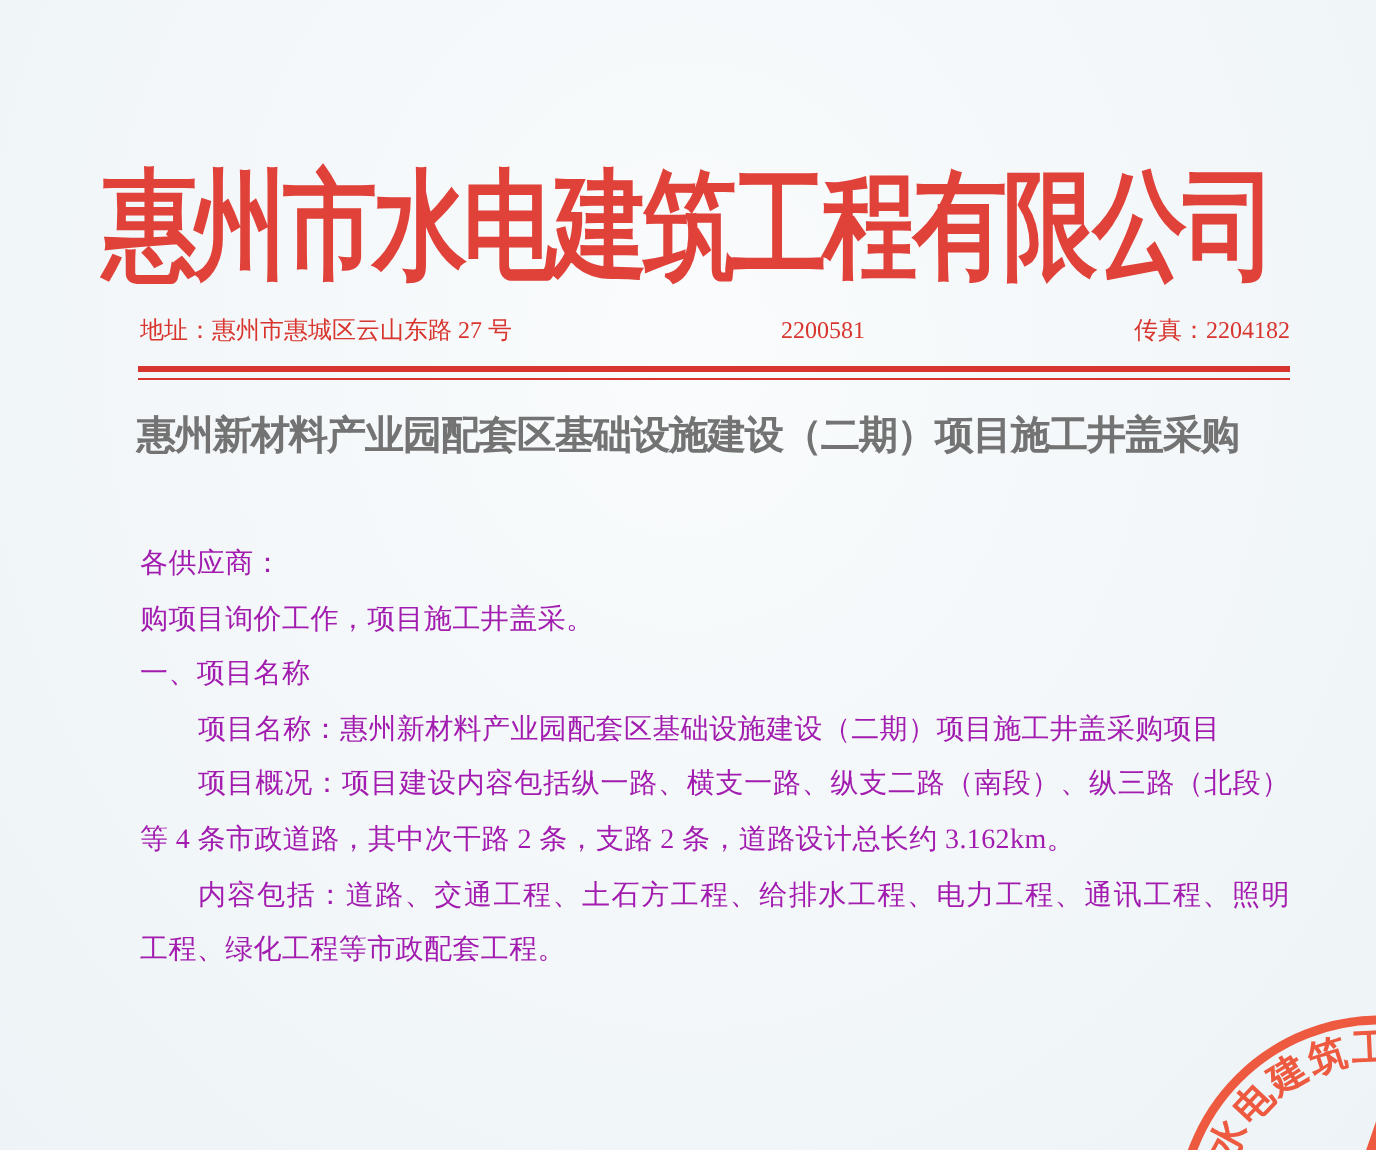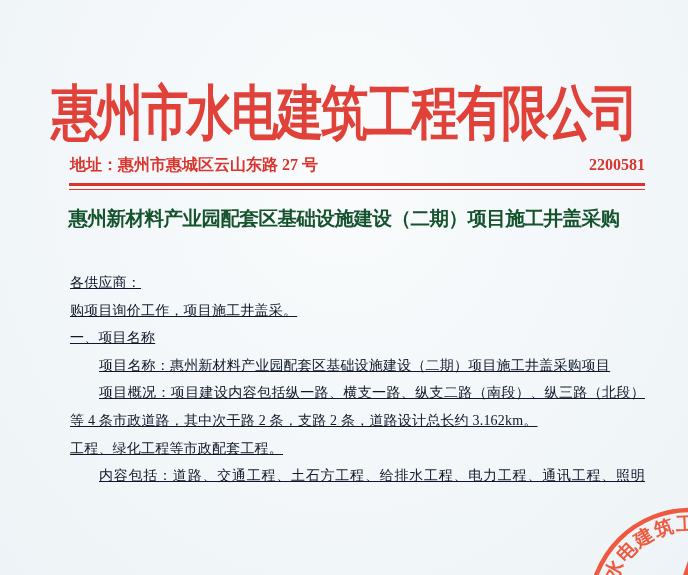--- a/index.html
+++ b/index.html
@@ -23,38 +23,37 @@
     font-size:47px;font-weight:bold;
     letter-spacing:-2px;
     color:#e0423a;
     transform:scaleY(1.26);
     transform-origin:50% 0;
     white-space:nowrap;
   }
   .address-row{
     position:absolute;top:151px;left:70px;width:575px;
     display:flex;justify-content:space-between;align-items:baseline;
-    font-size:16px;font-weight:bold;color:#d8352e;
+    font-size:12px;font-weight:normal;color:#d8352e;
     line-height:28px;white-space:nowrap;
   }
   .rule-wrap{position:absolute;top:183px;left:69px;width:576px;}
   .rule-thick{height:3px;background:#d8352e;}
   .rule-thin{height:1.5px;background:#d8352e;margin-top:2.5px;}
   
   .doc-title{
     position:absolute;top:199px;left:0;width:688px;
-    text-align:center;font-weight:bold;color:#14532d;
+    text-align:center;font-weight:bold;color:#737373;
     font-size:19.5px;line-height:39px;letter-spacing:-.5px;
   }
   
   .content{
     position:absolute;top:269px;left:70px;width:575px;
-    font-size:14px;line-height:27.6px;color:#0f172a;
+    font-size:14px;line-height:27.6px;color:#a21caf;
     letter-spacing:.2px;
-    text-decoration:underline;
   }
   .bl{white-space:nowrap;}
   .bl.ind{padding-left:29px;}
   .bl.jl{
     white-space:normal;
     text-align:justify;
     text-align-last:justify;
   }
   
   .seal{
@@ -65,40 +64,41 @@
 </head>
 <body>
 
 <div class="paper-tint"></div>
 
 <div class="company-name">惠州市水电建筑工程有限公司</div>
 
 <div class="address-row">
   <span>地址：惠州市惠城区云山东路 27 号</span>
   <span>2200581</span>
+  <span>传真：2204182</span>
 </div>
 
 <div class="rule-wrap">
   <div class="rule-thick"></div>
   <div class="rule-thin"></div>
 </div>
 
 <div class="doc-title">
   <div>惠州新材料产业园配套区基础设施建设（二期）项目施工井盖采购</div>
 </div>
 
 <div class="content">
   <div class="bl">各供应商：</div>
   <div class="bl">购项目询价工作，项目施工井盖采。</div>
   <div class="bl">一、项目名称</div>
   <div class="bl ind">项目名称：惠州新材料产业园配套区基础设施建设（二期）项目施工井盖采购项目</div>
   <div class="bl ind jl">项目概况：项目建设内容包括纵一路、横支一路、纵支二路（南段）、纵三路（北段）</div>
   <div class="bl">等 4 条市政道路，其中次干路 2 条，支路 2 条，道路设计总长约 3.162km。</div>
+  <div class="bl ind jl">内容包括：道路、交通工程、土石方工程、给排水工程、电力工程、通讯工程、照明</div>
   <div class="bl">工程、绿化工程等市政配套工程。</div>
-  <div class="bl ind jl">内容包括：道路、交通工程、土石方工程、给排水工程、电力工程、通讯工程、照明</div>
 </div>
 
 <svg class="seal" viewBox="0 0 260 260" width="260" height="260">
   <circle cx="130" cy="130" r="100" fill="none" stroke="#ee4527" stroke-width="4.5"></circle>
   <polygon fill="#ee4527" points="130,75 142.9,112.2 182.3,113 150.9,136.8 162.3,174.5 130,152 97.7,174.5 109.1,136.8 77.7,113 117.1,112.2"></polygon>
   <path id="sealTextPath" d="M 56.4 161.3 A 80 80 0 1 1 208 112" fill="none" stroke="none"></path>
   <text font-size="19" letter-spacing="1.5" fill="#ee4527" font-family="Liberation Serif, DejaVu Serif, serif" font-weight="bold">
     <textPath href="#sealTextPath">惠州市水电建筑工程有限公司</textPath>
   </text>
 </svg>

